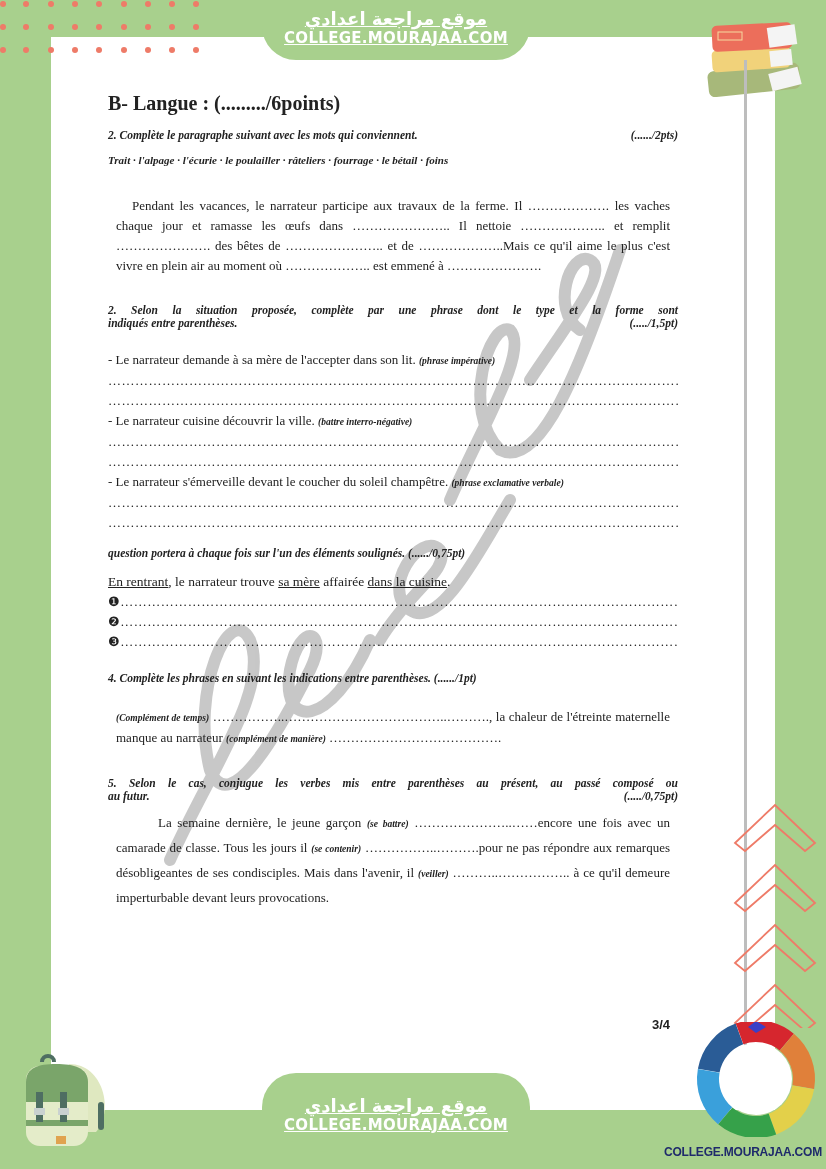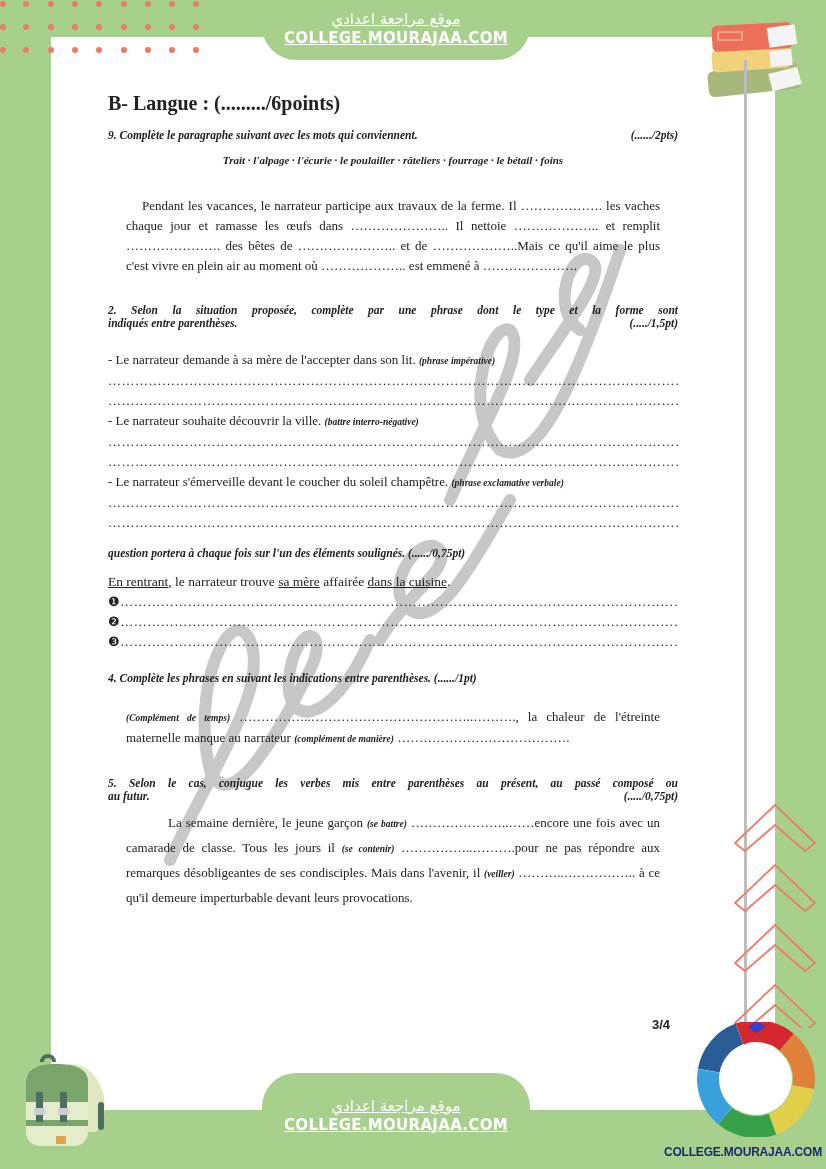--- a/index.html
+++ b/index.html
@@ -7,32 +7,32 @@
   .paper{position:absolute;left:51px;top:37px;width:724px;height:1073px;background:#fff;}
   .top-band{position:absolute;left:0;top:0;width:826px;height:37px;background:#a8d08d;}
   .left-strip{position:absolute;left:0;top:37px;width:51px;height:1090px;background:#a8d08d;}
   .right-strip{position:absolute;left:775px;top:37px;width:51px;height:1090px;background:#a8d08d;}
   .bottom-band{position:absolute;left:0;top:1110px;width:826px;height:59px;background:#a8d08d;}
   .dots{position:absolute;left:0;top:0;width:200px;height:55px;}
   .dot{position:absolute;width:6px;height:6px;border-radius:50%;background:#ee7b68;}
   .tab{position:absolute;background:#a8d08d;text-align:center;color:#fff;font-family:"DejaVu Sans","Liberation Sans",sans-serif;}
   .tab-top{left:262px;top:0;width:268px;height:60px;border-radius:0 0 34px 34px;}
   .tab-bottom{left:262px;top:1073px;width:268px;height:96px;border-radius:34px 34px 0 0;}
-  .tab .ar{display:block;font-size:15px;font-weight:normal;text-decoration:underline;line-height:18px;}
+  .tab .ar{display:block;font-size:18px;font-weight:bold;text-decoration:underline;line-height:18px;}
   .tab .url{display:block;font-size:15px;font-weight:bold;text-decoration:underline;letter-spacing:0.3px;line-height:20px;}
   .tab-top .ar{margin-top:10px;}
   .tab-bottom .ar{margin-top:24px;}
   .vline{position:absolute;left:744px;top:60px;width:3px;height:1030px;background:#bdbdbd;}
   .content{position:absolute;left:108px;top:92px;width:570px;}
   .section-title{font-family:"Liberation Serif",serif;font-size:20px;font-weight:bold;margin:0 0 10px 0;}
   .q{font-size:11.5px;font-weight:bold;font-style:italic;line-height:13px;}
   .q .pts{float:right;}
   .q-just{text-align:justify;text-align-last:justify;}
-  .words{text-align:center;font-size:11px;font-weight:bold;font-style:italic;margin:12px 0 30px 0;}
-  p.body{font-size:13px;line-height:20px;margin:18px;text-align:justify;}
+  .words{text-align:left;font-size:11px;font-weight:bold;font-style:italic;margin:12px 0 30px 0;}
+  p.body{font-size:13px;line-height:20px;margin:8px;text-align:justify;}
   .indent{text-indent:16px;}
   .hint{font-size:9.5px;font-weight:bold;font-style:italic;}
   .dotted{font-size:13px;line-height:20px;overflow:hidden;white-space:nowrap;letter-spacing:0.5px;}
   .u{text-decoration:underline;}
   .center{text-align:left;}
   .pagenum{position:absolute;left:652px;top:1017px;font-family:"Liberation Sans",sans-serif;font-weight:bold;font-size:13px;}
   .watermark{position:absolute;left:150px;top:170px;width:500px;height:700px;pointer-events:none;}
   .books{position:absolute;left:700px;top:12px;width:110px;height:85px;}
   .chevrons{position:absolute;left:733px;top:793px;width:90px;height:235px;}
   .logo{position:absolute;left:695px;top:1022px;width:122px;height:115px;}
@@ -103,21 +103,21 @@
     <path d="M380 210 C 420 150, 460 100, 440 90 C 420 80, 400 140, 430 160"></path>
   </g>
 </svg>
 
 <div class="content">
 
   <div class="section-title">B- Langue : (........./6points)</div>
 
   <div class="q" style="margin-top:14px;">
     <span class="pts">(....../2pts)</span>
-    <span>9. Complète le paragraphe suivant avec les mots qui conviennent.</span>
+    <span>2. Complète le paragraphe suivant avec les mots qui conviennent.</span>
   </div>
   <div class="words">Trait · l'alpage · l'écurie · le poulailler · râteliers · fourrage · le bétail · foins</div>
   <p class="body indent">Pendant les vacances, le narrateur participe aux travaux de la ferme. Il ………………. les vaches chaque jour et ramasse les œufs dans ………………….. Il nettoie ……………….. et remplit …………………. des bêtes de ………………….. et de ………………..Mais ce qu'il aime le plus c'est vivre en plein air au moment où ……………….. est emmené à ………………….</p>
 
   <div style="margin-top:28px;">
     <div class="q q-just">2. Selon la situation proposée, complète par une phrase dont le type et la forme sont</div>
     <div class="q">
       <span class="pts">(...../1,5pt)</span>
       <span>indiqués entre parenthèses.</span>
     </div>
@@ -125,21 +125,21 @@
 
   <div style="margin-top:20px;">
     <div class="body" style="font-size:13px;line-height:20px;">
       <span>- Le narrateur demande à sa mère de l'accepter dans son lit.</span>
       <span class="hint">(phrase impérative)</span>
     </div>
     <div class="dotted">……………………………………………………………………………………………………………………………………………………</div>
     <div class="dotted">……………………………………………………………………………………………………………………………………………………</div>
 
     <div style="font-size:13px;line-height:20px;">
-      <span>- Le narrateur souhaite découvrir la ville.</span>
+      <span>- Le narrateur cuisine découvrir la ville.</span>
       <span class="hint">(battre interro-négative)</span>
     </div>
     <div class="dotted">……………………………………………………………………………………………………………………………………………………</div>
     <div class="dotted">……………………………………………………………………………………………………………………………………………………</div>
 
     <div style="font-size:13px;line-height:20px;">
       <span>- Le narrateur s'émerveille devant le coucher du soleil champêtre.</span>
       <span class="hint">(phrase exclamative verbale)</span>
     </div>
     <div class="dotted">……………………………………………………………………………………………………………………………………………………</div>

